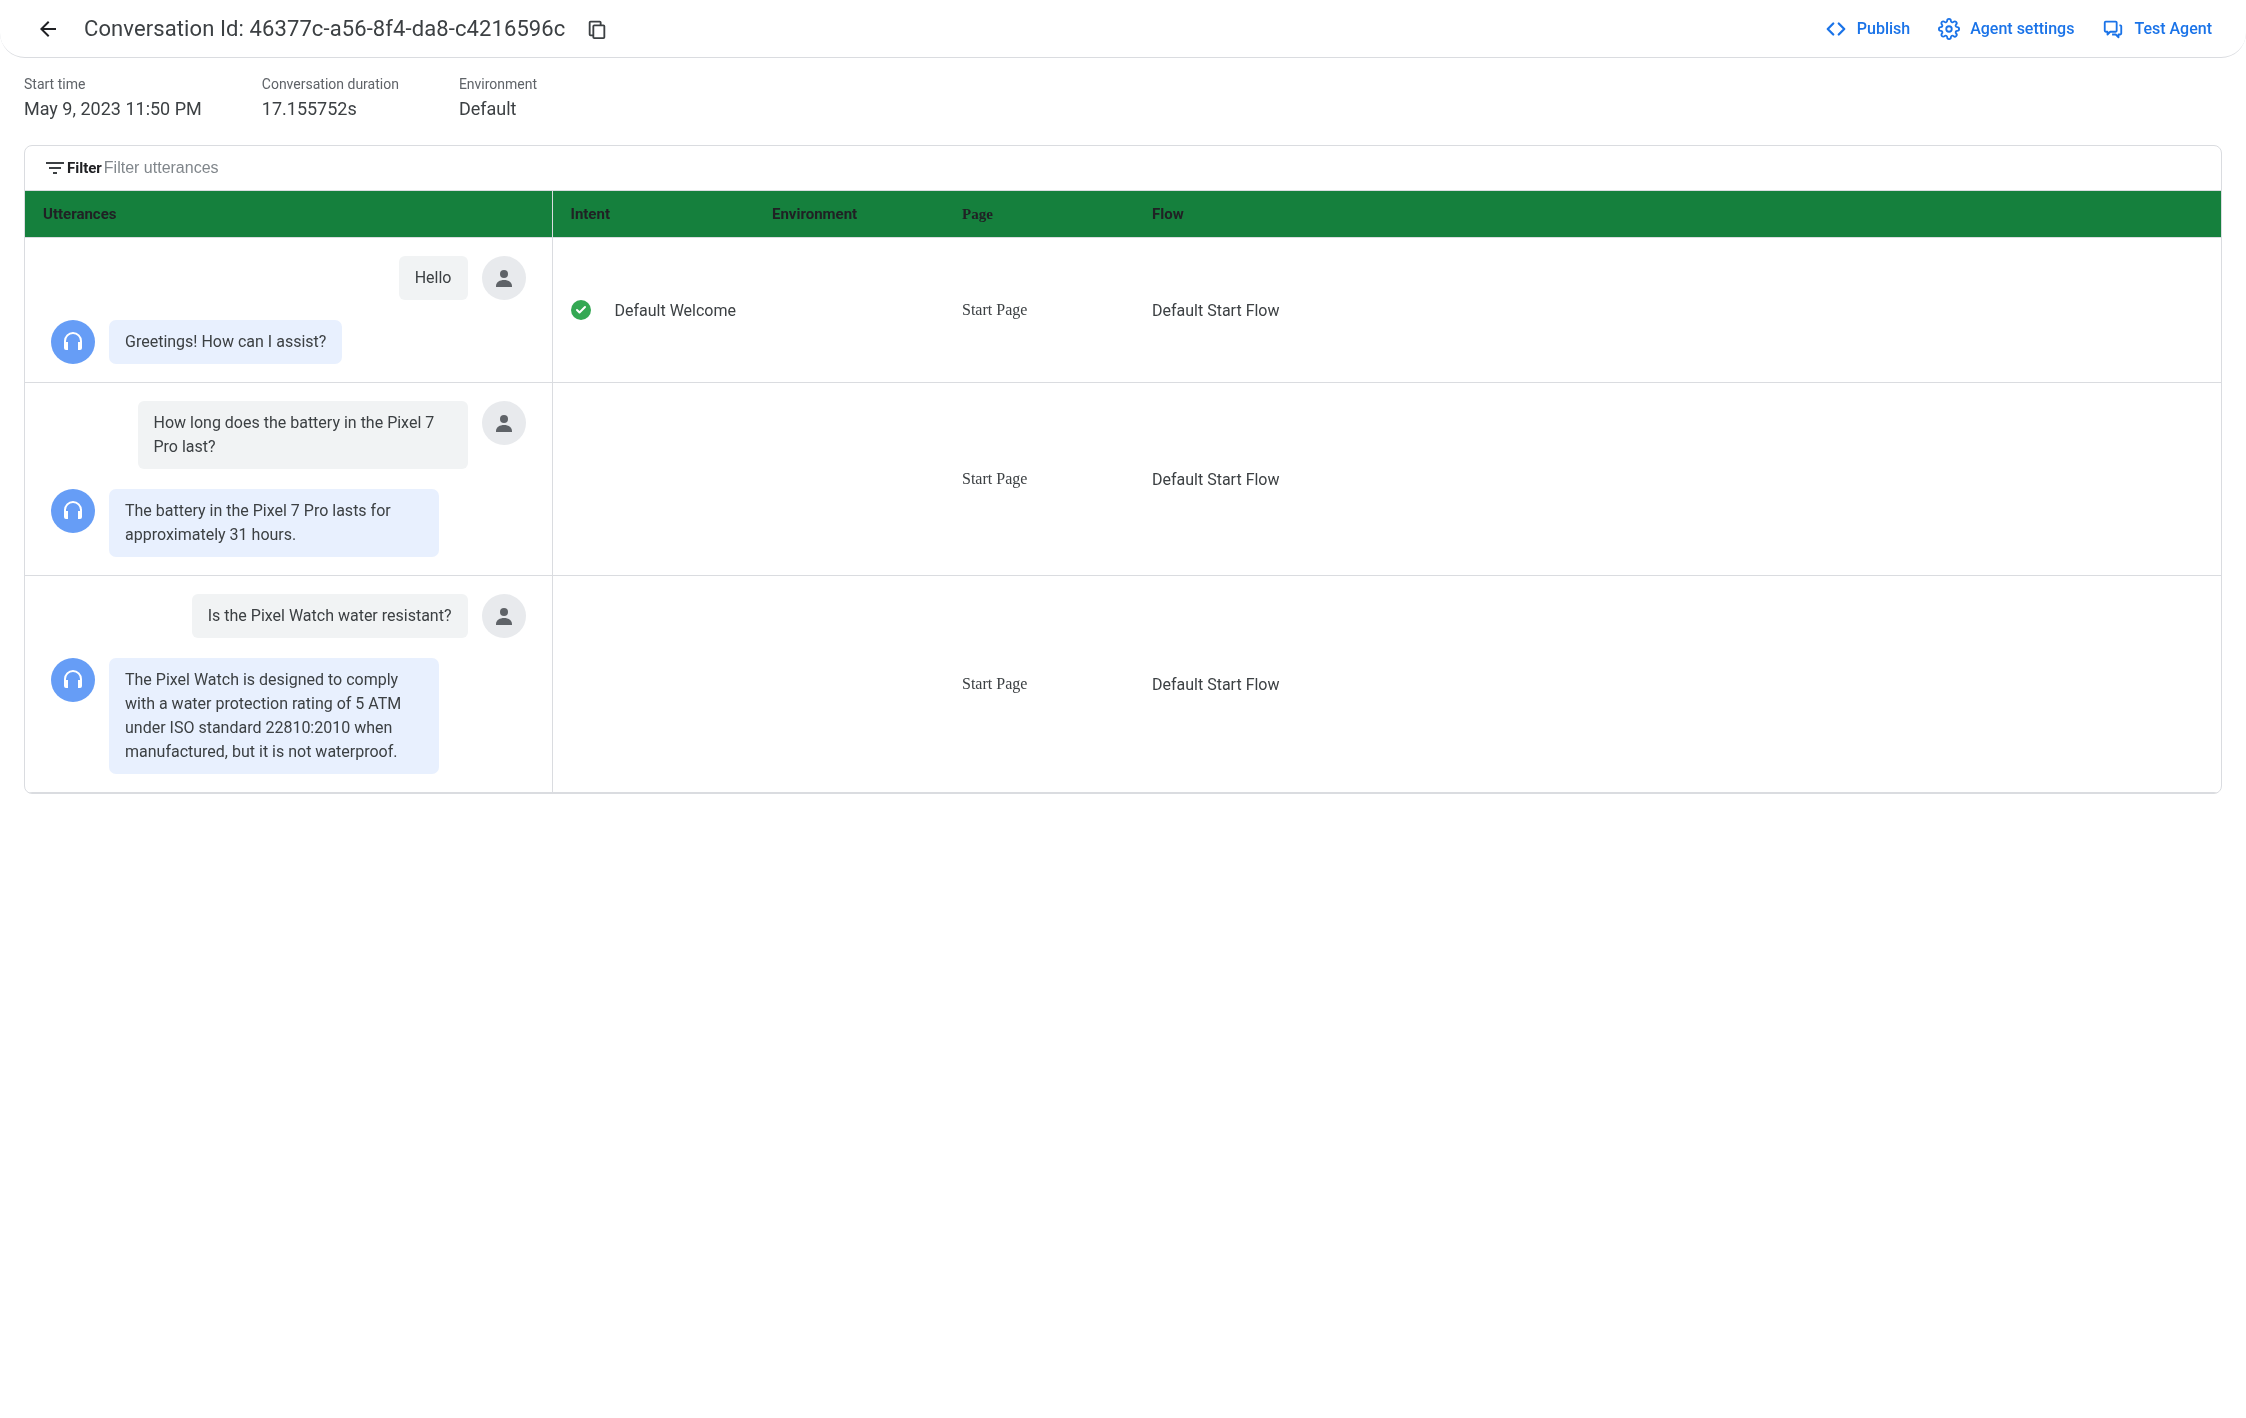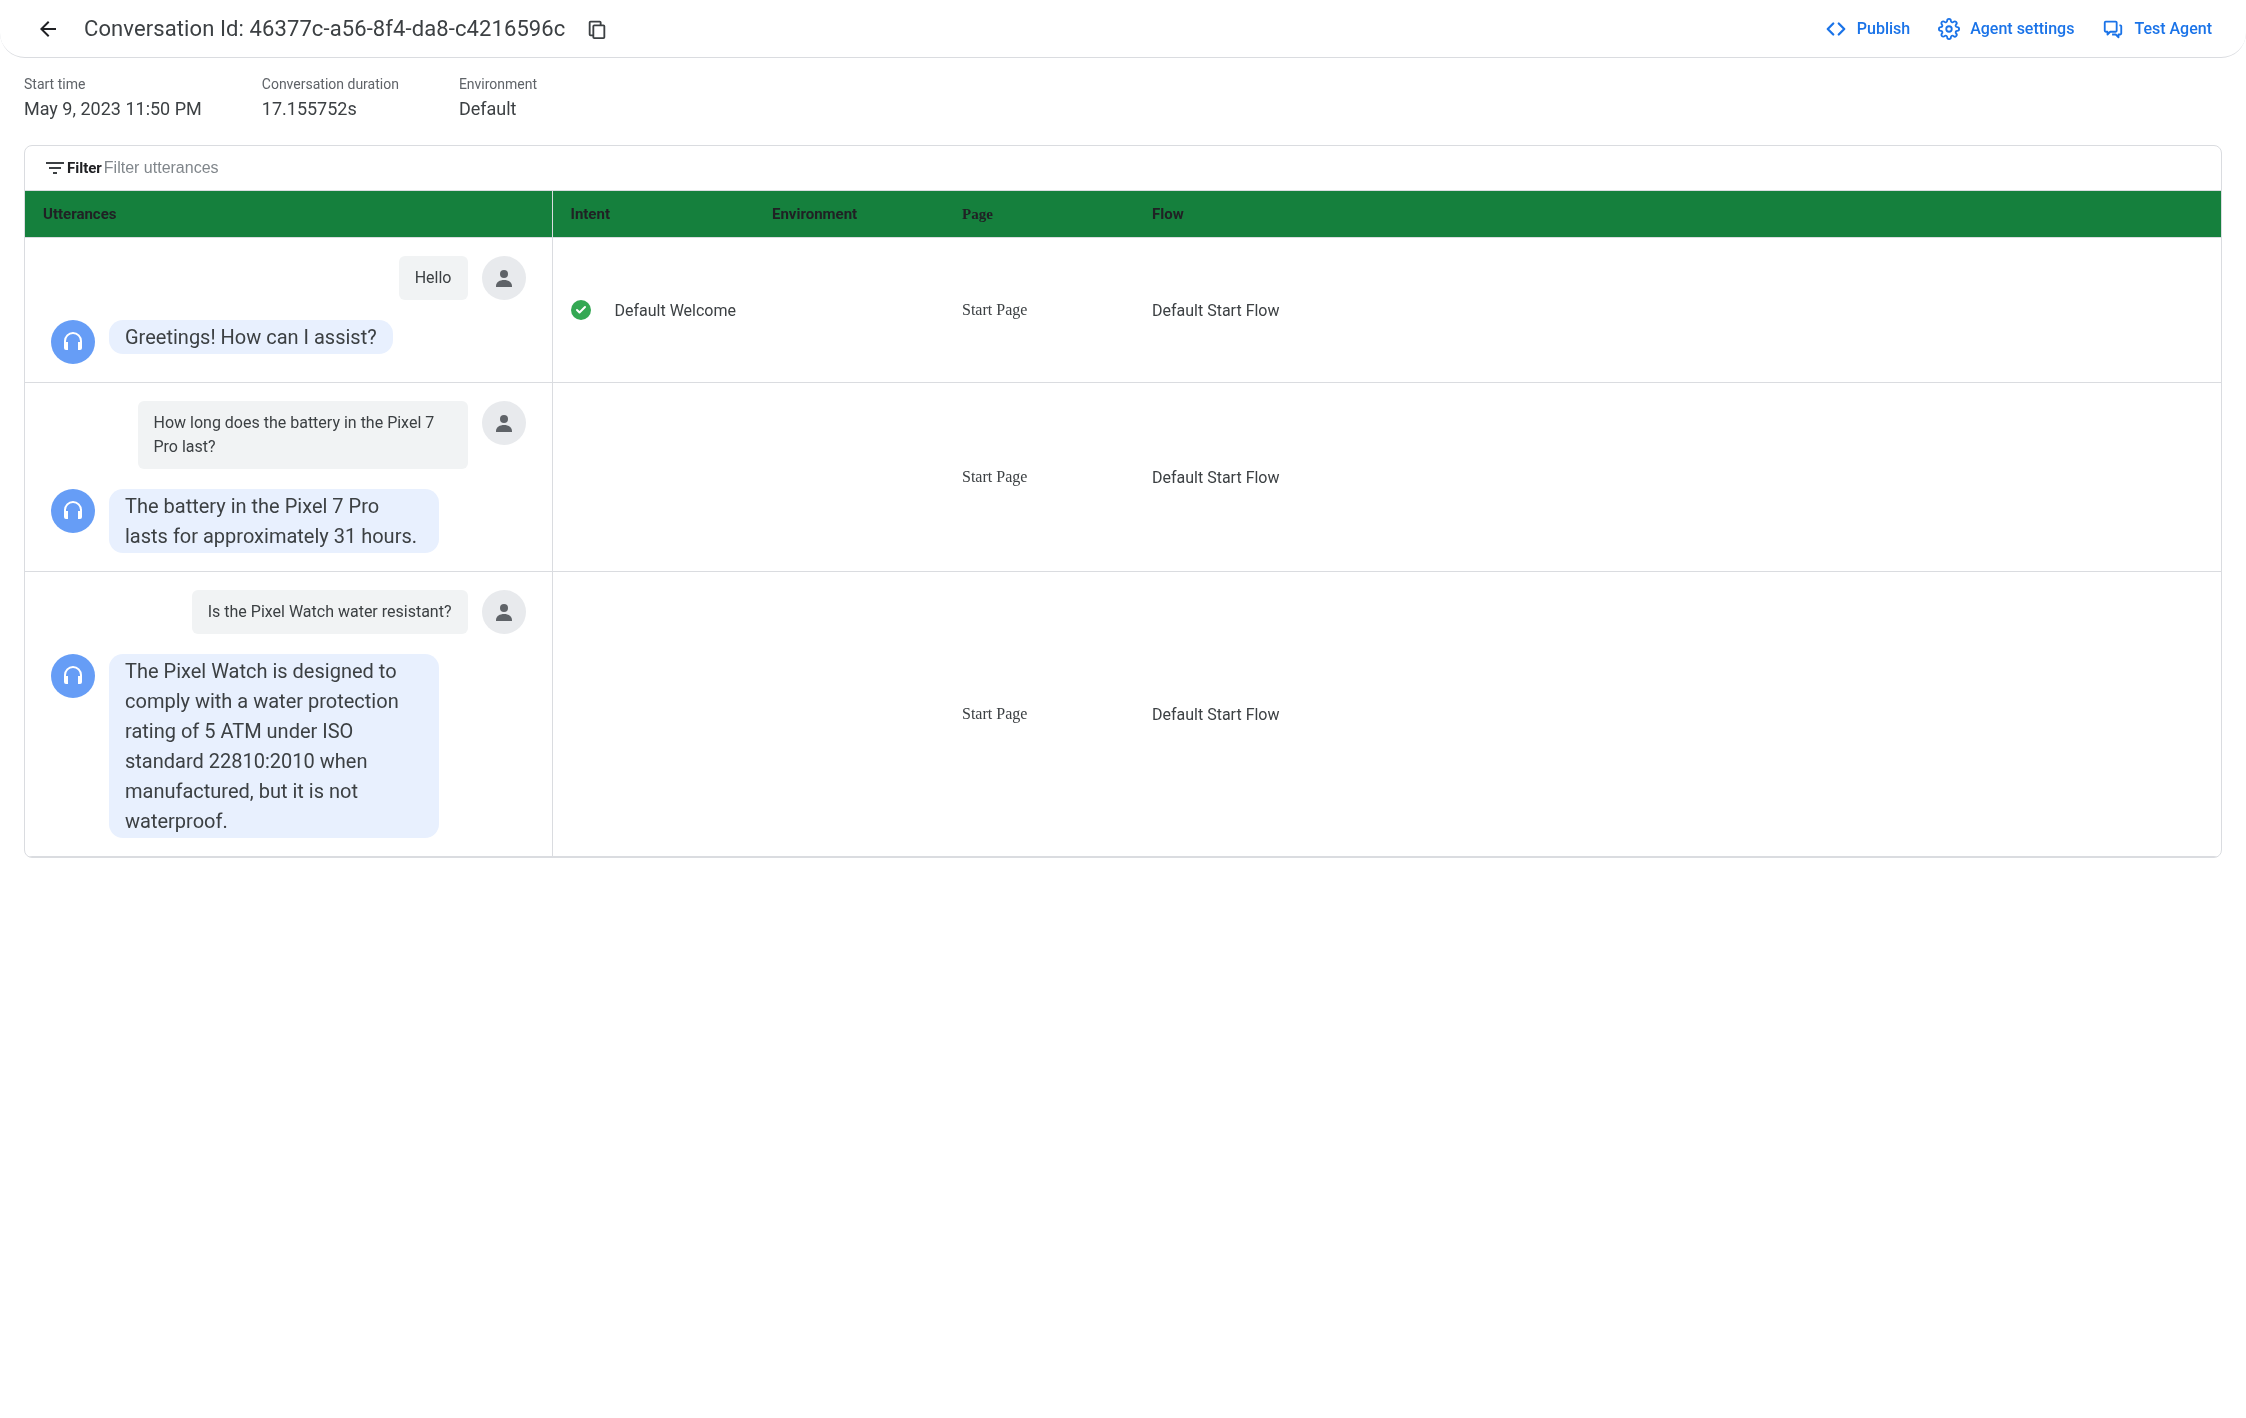--- a/index.html
+++ b/index.html
@@ -141,24 +141,24 @@
     color: #3c4043;
     padding: 10px 16px;
     border-radius: 6px;
     max-width: 330px;
     font-size: 16px;
     line-height: 1.5;
   }
   .bubble-agent {
     background: #e8f0fe;
     color: #3c4043;
-    padding: 2px 16px;
-    border-radius: 14px;
+    padding: 10px 16px;
+    border-radius: 7px;
     max-width: 330px;
-    font-size: 20px;
+    font-size: 16px;
     line-height: 1.5;
   }
   .avatar-user {
     width: 44px; height: 44px;
     background: #e8eaed;
     border-radius: 50%;
     display: flex; align-items: center; justify-content: center;
     flex-shrink: 0;
   }
   .avatar-agent {

